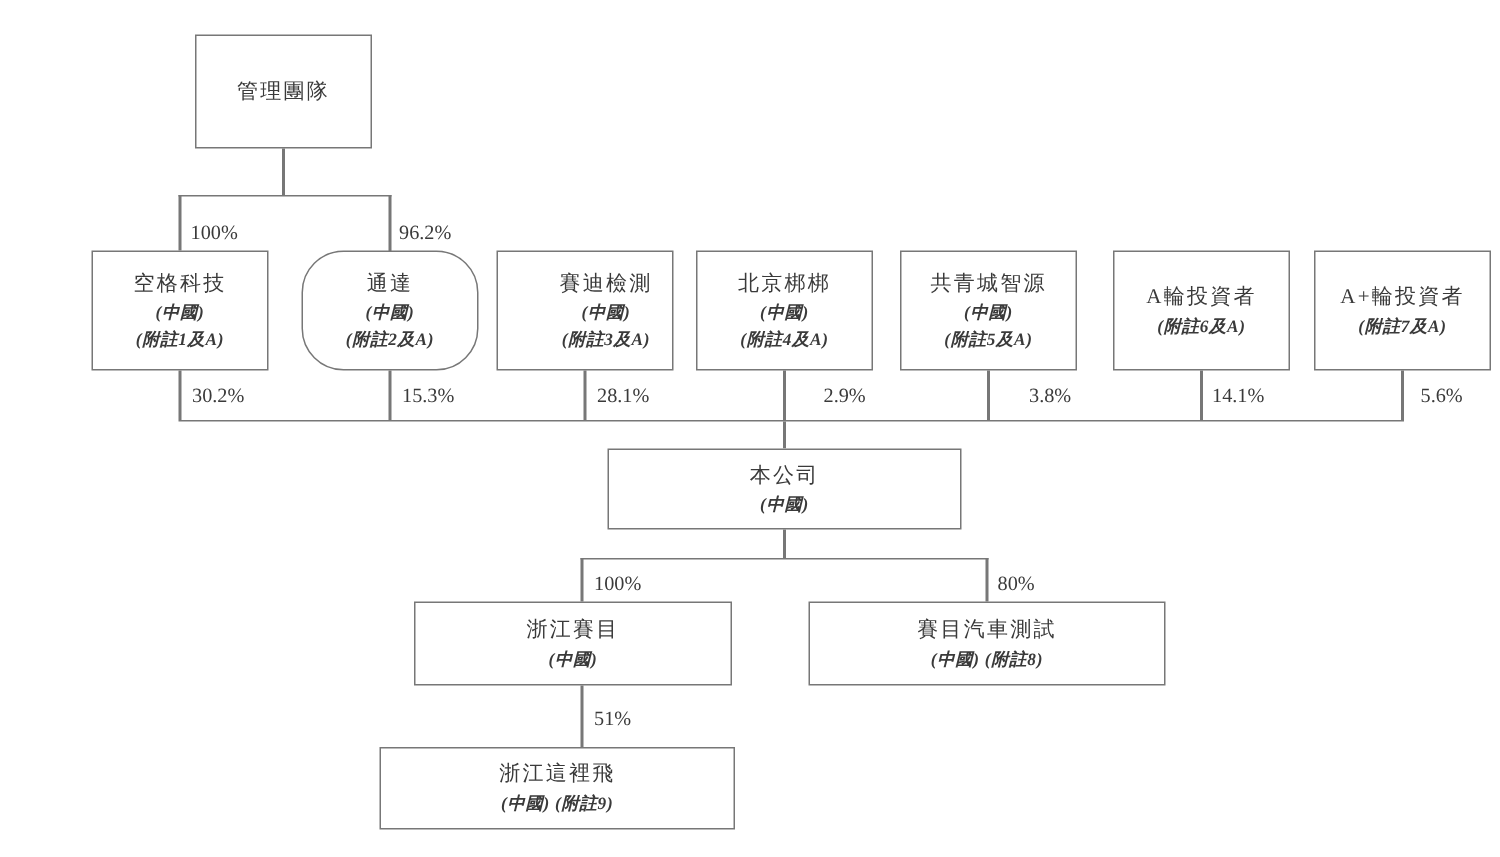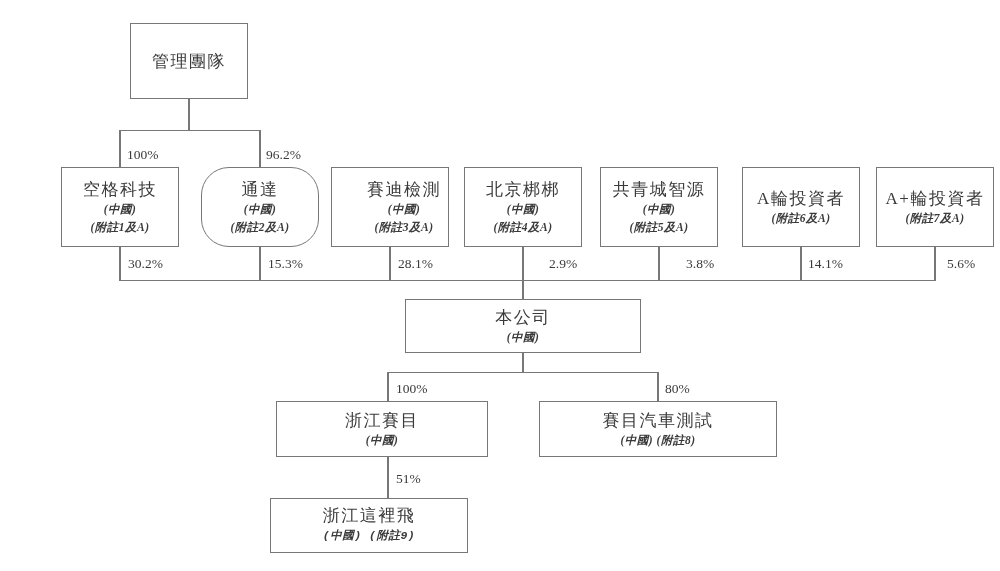--- a/index.html
+++ b/index.html
@@ -19,21 +19,21 @@
   .node{
     position:absolute;
     box-sizing:border-box;
     border:1.5px solid var(--line);
     background:var(--bg);
     display:flex;flex-direction:column;
     align-items:center;justify-content:center;
     text-align:center;
     gap:2px;
   }
-  .name{font-size:17px;line-height:19px;letter-spacing:1.5px;white-space:nowrap;}
+  .name{font-size:14px;line-height:19px;letter-spacing:1.5px;white-space:nowrap;}
   .note{font-size:11.5px;line-height:16px;font-style:italic;font-weight:bold;letter-spacing:0.5px;white-space:nowrap;}
   .pct{
     position:absolute;
     font-size:13.5px;line-height:15px;
     color:var(--text);
     white-space:nowrap;
   }
   .line{position:absolute;background:var(--line);}
 
   
@@ -72,21 +72,21 @@
   #ln-split-vl{left:387.25px;top:371.5px;width:1.5px;height:30px;}
   #ln-split-vr{left:657.25px;top:371.5px;width:1.5px;height:30px;}
   #pct-sub-0{left:396px;top:381px;}
   #pct-sub-1{left:665px;top:381px;}
 
   
   #sub0{left:276px;top:401px;width:212px;height:56px;}
   #sub1{left:539px;top:401px;width:238px;height:56px;}
   #ln-51{left:387.25px;top:457px;width:1.5px;height:41px;}
   #pct-grand{left:396px;top:471px;}
-  #grand{left:270px;top:498px;width:198px;height:55px;font-family:Liberation Mono, monospace;}
+  #grand{left:253px;top:498px;width:237px;height:55px;}
 </style>
 </head>
 <body>
 
 <div id="canvas">
 
   <div class="node" id="mgmt">
     <div class="name">管理團隊</div>
   </div>
 

